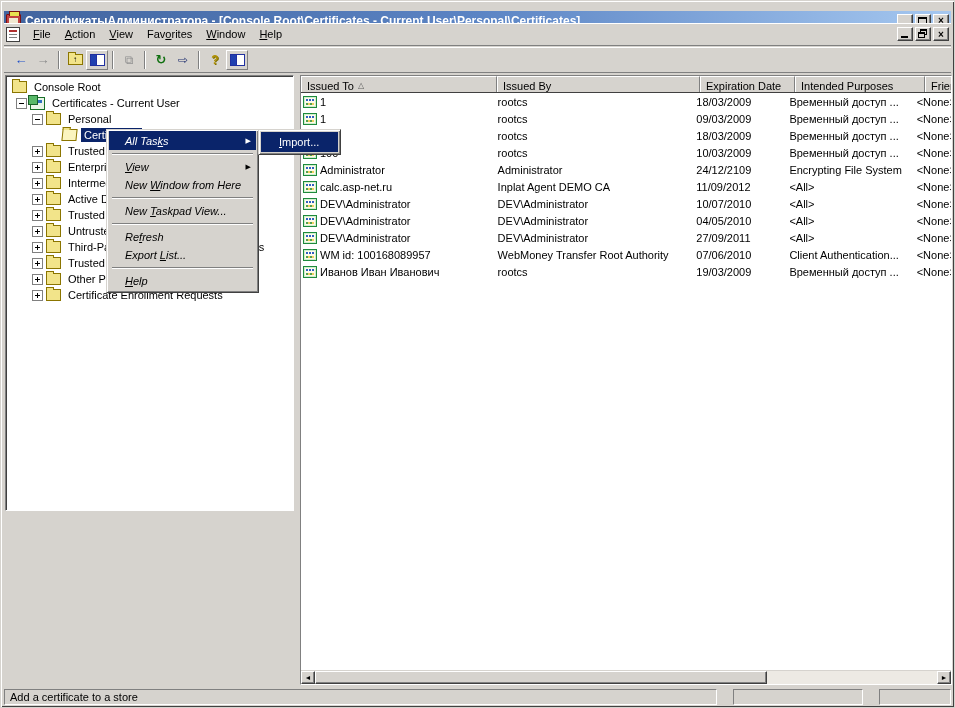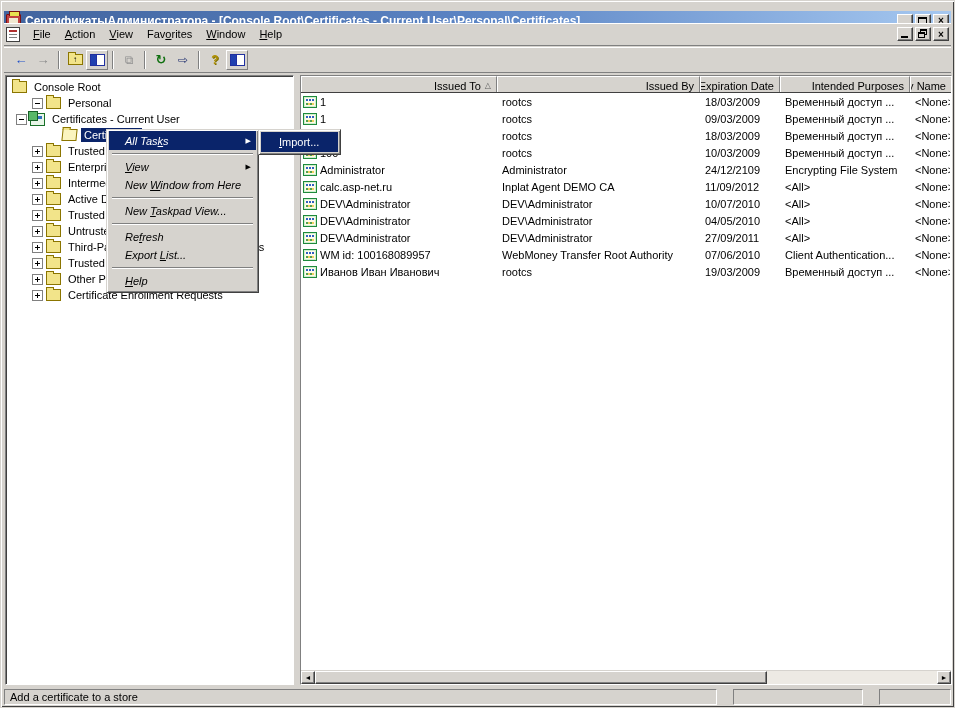--- a/index.html
+++ b/index.html
@@ -47,21 +47,21 @@
   .panes-icon { width:15px; height:12px; border:1px solid #2030A0; background:#fff; display:flex; }
   .panes-icon .p1 { width:5px; background:#2040B0; }
   .panes-icon .p2 { flex:1; border-left:1px solid #2030A0; }
   .copy-icon { color:#909090; font-size:12px; }
   .refresh-icon { color:#107010; font-size:13px; font-weight:bold; }
   .export-icon { font-size:12px; color:#203070; }
   .help-icon { color:#B09000; font-weight:bold; font-size:12px; text-shadow:1px 1px 0 #807000; }
 
   
   .main { position:absolute; left:4px; top:74px; width:947px; height:610px; background:#D6D3CE; }
-  .tree-panel { position:absolute; left:0; top:0; width:289px; height:610px; background:#fff;
+  .tree-panel { position:absolute; left:0; top:0; width:289px; height:436px; background:#fff;
                 border:1px solid; border-color:#808080 #fff #fff #808080; box-shadow: inset 1px 1px 0 #404040; overflow:hidden; padding-top:3px; }
   .splitter { position:absolute; left:289px; top:0; width:6px; height:610px; background:#D6D3CE; }
   .list-panel { position:absolute; left:295px; top:0; right:0; height:610px; background:#fff;
                 border:1px solid; border-color:#808080 #fff #fff #808080; box-shadow: inset 1px 1px 0 #404040; overflow:hidden; }
 
   
   .tree-row { height:16px; display:flex; align-items:center; white-space:nowrap; }
   .expander { width:11px; height:11px; min-width:11px; border:1px solid #808080; background:#fff; position:relative; margin-right:3px; }
   .expander::before, .expander.minus::before { content:""; position:absolute; left:2px; top:4px; width:5px; height:1px; background:#000; }
   .expander.plus::after { content:""; position:absolute; left:4px; top:2px; width:1px; height:5px; background:#000; }
@@ -71,33 +71,33 @@
   .t-folder.open { background:#FBF5C0; transform:skewX(-6deg); }
   .t-certstore { width:15px; height:13px; min-width:15px; position:relative; margin-right:4px; background:#E8F5E8; border:1px solid #187028; }
   .t-certstore::before { content:""; position:absolute; left:2px; top:2px; right:2px; height:3px; background:#3070C0; }
   .t-certstore::after { content:""; position:absolute; left:-3px; top:-3px; width:8px; height:8px; background:#58B868; border:1px solid #186028; }
   .tree-label { padding:1px 3px; }
   .tree-row.selected .tree-label { background:#0A246A; color:#fff; }
 
   
   .lv-header { display:flex; height:17px; background:#D6D3CE; border-bottom:1px solid #404040; }
   .hcell { border-right:1px solid #808080; border-top:1px solid #fff; border-left:1px solid #fff; box-shadow: inset -1px 0 0 #fff0;
-           padding:2px 5px 0 5px; white-space:nowrap; overflow:hidden; background:#D6D3CE; display:flex; align-items:center; gap:4px;justify-content:flex-end; }
+           padding:2px 5px 0 5px; white-space:nowrap; overflow:hidden; background:#D6D3CE; display:flex; align-items:center; gap:4px; }
   .sort-tri { font-size:8px; color:#606060; }
   .lv-rows { position:absolute; left:0; top:17px; right:0; bottom:14px; overflow:hidden; background:#fff; }
   .lv-row { display:flex; height:17px; align-items:center; white-space:nowrap; }
   .cell { padding:0 5px; overflow:hidden; white-space:nowrap; }
   .cert-icon { width:14px; height:12px; min-width:14px; margin:0 3px 0 2px; background:#FFFBE8; border:1px solid #1E8A3C; position:relative; box-shadow: inset 0 0 0 1px #CFEFCF; }
   .cert-icon::before { content:""; position:absolute; left:2px; top:2px; width:8px; height:2px;
        background:repeating-linear-gradient(90deg,#3060C0 0 2px,#fff 2px 3px); }
   .cert-icon::after { content:""; position:absolute; left:2px; bottom:2px; width:8px; height:2px;
        background:repeating-linear-gradient(90deg,#50A050 0 2px,#F0D060 2px 4px); }
   .c0 { width:196px; display:flex; align-items:center; }
   .c1 { width:203px; }
-  .c2 { width:80px; }
+  .c2 { width:95px; }
   .c3 { width:130px; }
   .c4 { width:40px; }
 
   
   .hscroll { position:absolute; left:0; right:0; bottom:0; height:14px; background:#EDEAE4; display:flex; border-top:1px solid #D6D3CE; }
   .sbtn { width:14px; height:13px; background:#D6D3CE; border:1px solid; border-color:#fff #404040 #404040 #fff;
           box-shadow: inset -1px -1px 0 #808080; font-size:7px; display:flex; align-items:center; justify-content:center; color:#000; }
   .hthumb { width:452px; height:13px; background:#D6D3CE; border:1px solid; border-color:#fff #404040 #404040 #fff; box-shadow: inset -1px -1px 0 #808080; }
   .htrack { flex:1; }
 
@@ -202,29 +202,29 @@
       </span>
   </div>
 
   <div class="main">
 
     <div class="tree-panel">
       <div class="tree-row" style="padding-left:6px">
         <span class="t-folder"></span>
         <span class="tree-label">Console Root</span>
       </div>
-      <div class="tree-row" style="padding-left:26px">
-        <span class="expander minus"></span>
-        <span class="t-folder"></span>
-        <span class="tree-label">Personal</span>
-      </div>
       <div class="tree-row" style="padding-left:10px">
         <span class="expander minus"></span>
         <span class="t-certstore"></span>
         <span class="tree-label">Certificates - Current User</span>
+      </div>
+      <div class="tree-row" style="padding-left:26px">
+        <span class="expander minus"></span>
+        <span class="t-folder"></span>
+        <span class="tree-label">Personal</span>
       </div>
       <div class="tree-row selected" style="padding-left:42px">
         <span class="exp-placeholder"></span>
         <span class="t-folder open"></span>
         <span class="tree-label">Certificates</span>
       </div>
       <div class="tree-row" style="padding-left:26px">
         <span class="expander plus"></span>
         <span class="t-folder"></span>
         <span class="tree-label">Trusted Root Certification Authorities</span>

